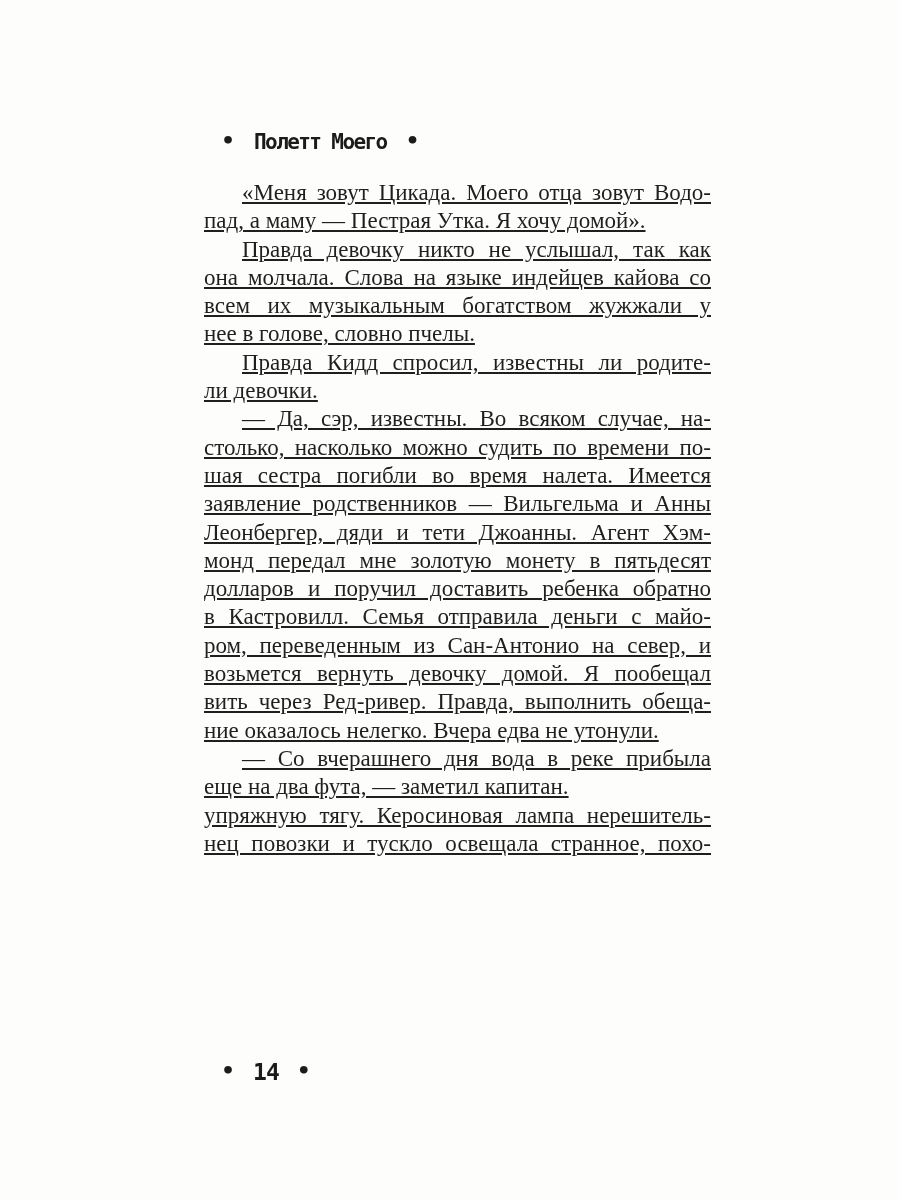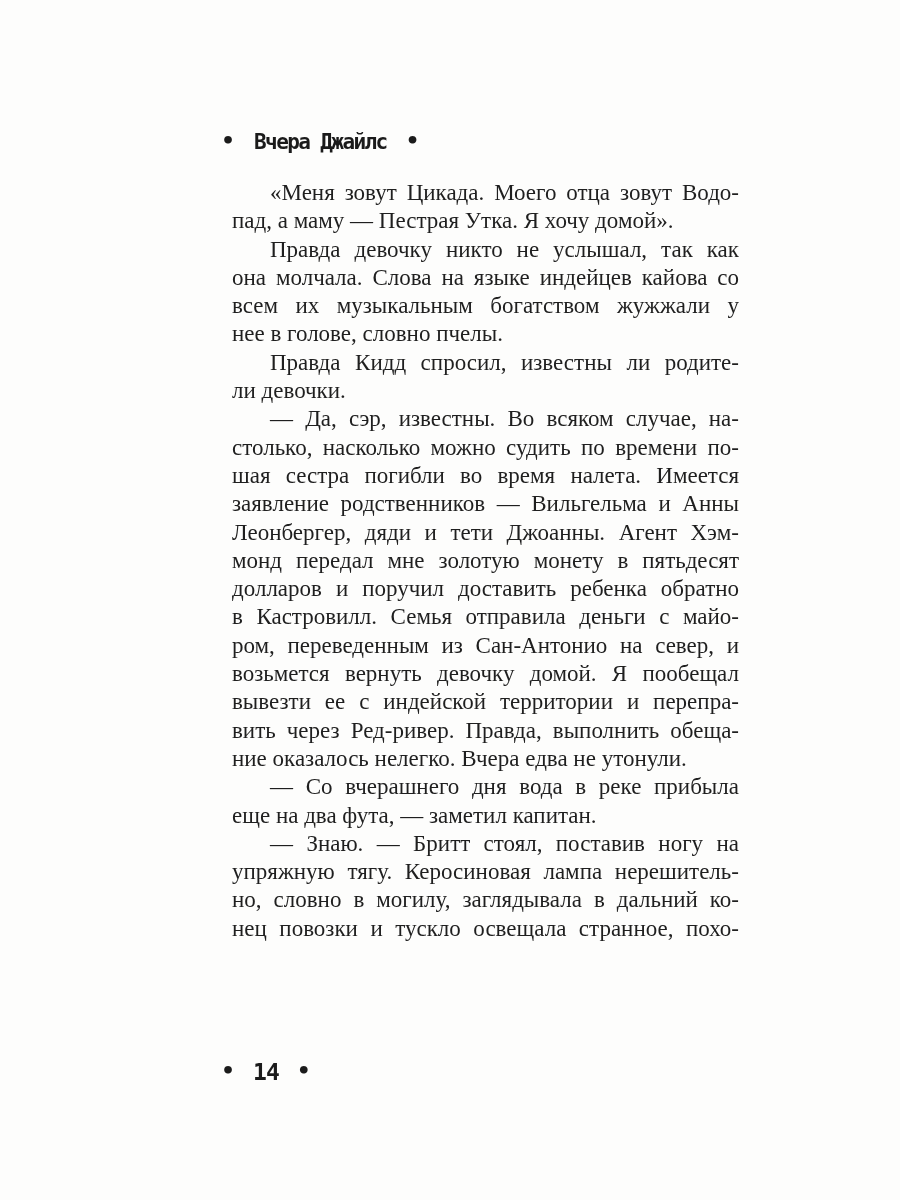--- a/index.html
+++ b/index.html
@@ -37,26 +37,27 @@
     font-family: "DejaVu Sans", "Liberation Sans", sans-serif;
     font-size: 22px;
     letter-spacing: 0;
     line-height: 1;
     transform: translateY(-1px);
   }
 
   
   .body-text {
     position: absolute;
-    left: 232px;
+    left: 204px;
     top: 179px;
     width: 507px;
     font-size: 23px;
     line-height: 28.3px;
     font-kerning: normal;
+    text-decoration: underline;
   }
   .body-text .line {
     height: 28.3px;
     overflow: hidden;
     text-align: justify;
     text-align-last: justify;
     white-space: normal;
   }
   .body-text .line.first {
     padding-left: 38px;
@@ -82,21 +83,21 @@
     color: #1b1b1b;
   }
 </style>
 </head>
 <body>
 
 <div class="page">
 
   <div class="running-header">
     <span class="dot">•</span>
-    <span>Вчера Джайлс</span>
+    <span>Полетт Моего</span>
     <span class="dot">•</span>
   </div>
 
   <div class="body-text">
       <div class="line first">«Меня зовут Цикада. Моего отца зовут Водо-</div>
       <div class="line last">пад, а маму — Пестрая Утка. Я хочу домой».</div>
       <div class="line first">Правда девочку никто не услышал, так как</div>
       <div class="line">она молчала. Слова на языке индейцев кайова со</div>
       <div class="line">всем их музыкальным богатством жужжали у</div>
       <div class="line last">нее в голове, словно пчелы.</div>
@@ -105,28 +106,25 @@
       <div class="line first">— Да, сэр, известны. Во всяком случае, на-</div>
       <div class="line">столько, насколько можно судить по времени по-</div>
       <div class="line">шая сестра погибли во время налета. Имеется</div>
       <div class="line">заявление родственников — Вильгельма и Анны</div>
       <div class="line">Леонбергер, дяди и тети Джоанны. Агент Хэм-</div>
       <div class="line">монд передал мне золотую монету в пятьдесят</div>
       <div class="line">долларов и поручил доставить ребенка обратно</div>
       <div class="line">в Кастровилл. Семья отправила деньги с майо-</div>
       <div class="line">ром, переведенным из Сан-Антонио на север, и</div>
       <div class="line">возьмется вернуть девочку домой. Я пообещал</div>
-      <div class="line">вывезти ее с индейской территории и перепра-</div>
       <div class="line">вить через Ред-ривер. Правда, выполнить обеща-</div>
       <div class="line last">ние оказалось нелегко. Вчера едва не утонули.</div>
       <div class="line first">— Со вчерашнего дня вода в реке прибыла</div>
       <div class="line last">еще на два фута, — заметил капитан.</div>
-      <div class="line first">— Знаю. — Бритт стоял, поставив ногу на</div>
       <div class="line">упряжную тягу. Керосиновая лампа нерешитель-</div>
-      <div class="line">но, словно в могилу, заглядывала в дальний ко-</div>
       <div class="line">нец повозки и тускло освещала странное, похо-</div>
     </div>
 
   <div class="running-footer">
     <span class="dot">•</span>
     <span>14</span>
     <span class="dot">•</span>
   </div>
 
 </div>

